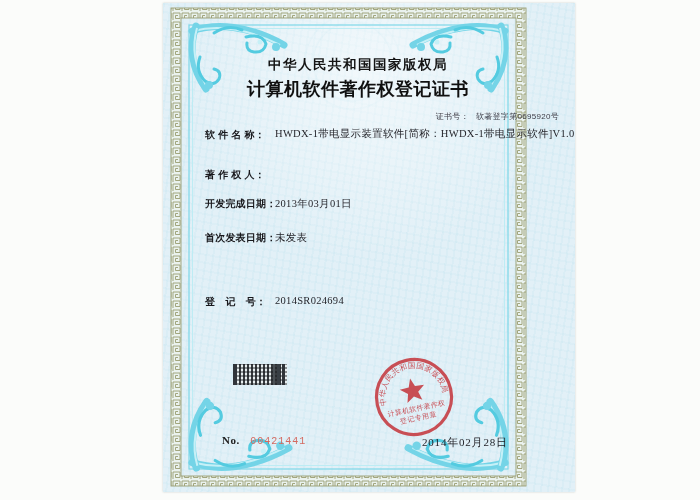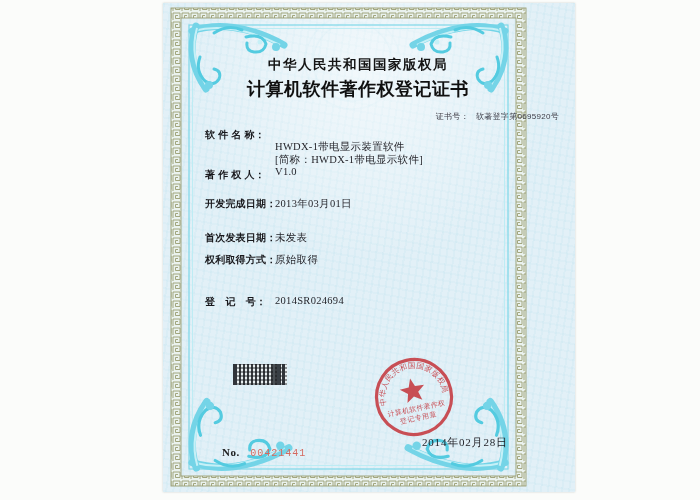--- a/index.html
+++ b/index.html
@@ -38,40 +38,40 @@
   .row{position:absolute;left:42px;right:14px;height:14px;z-index:3;}
   .flabel{
     position:absolute;left:0;top:0;font-size:10px;font-weight:700;color:#18181c;
     letter-spacing:0.2px;white-space:nowrap;
   }
   .fvalue{
     position:absolute;left:70px;top:0;
     font-family:"Liberation Serif","DejaVu Serif",serif;
     font-size:10.5px;color:#26262c;letter-spacing:0.3px;white-space:nowrap;
   }
-  .vblock{position:absolute;left:70px;top:13px;display:flex;flex-direction:column;}
+  .vblock{position:absolute;left:70px;top:0;display:flex;flex-direction:row;}
   .vblock .vline{
     font-family:"Liberation Serif","DejaVu Serif",serif;
     font-size:10.5px;color:#26262c;letter-spacing:0.3px;line-height:12.6px;white-space:nowrap;
   }
   .statement{
     position:absolute;left:42px;top:317px;width:316px;z-index:3;
     font-family:"Liberation Serif","DejaVu Serif",serif;
     font-size:10.5px;line-height:21.5px;color:#1c1c22;
     text-align:justify;text-indent:14px;margin:0;letter-spacing:0.2px;
   }
   .barcode{
     position:absolute;left:70px;top:361px;width:54px;height:21px;z-index:3;
     background-color:#dfe7e9;
     background-image:
       linear-gradient(90deg,#30343a 0 4px, rgba(0,0,0,0) 4px 6px, rgba(0,0,0,0) 40px, #4a5055 40px 42px, rgba(0,0,0,0) 42px 44px, #383e44 44px 47px, rgba(0,0,0,0) 47px 49px, #2e3338 49px 52px, rgba(0,0,0,0) 52px),
       repeating-linear-gradient(90deg, rgba(25,28,32,0.85) 6px, rgba(25,28,32,0.85) 8px, rgba(255,255,255,0.1) 8px, rgba(255,255,255,0.1) 10px),
       repeating-linear-gradient(0deg, rgba(30,34,38,0.5) 0 2px, rgba(255,255,255,0.25) 2px 4px);
   }
-  .serial{position:absolute;left:59px;top:439px;z-index:3;white-space:nowrap;text-align:right;}
+  .serial{position:absolute;left:59px;top:427px;z-index:3;white-space:nowrap;text-align:right;}
   .serial .no-label{
     font-family:"Liberation Serif","DejaVu Serif",serif;
     font-size:11px;font-weight:700;color:#222;letter-spacing:0.5px;
   }
   .serial .no-value{
     font-family:"Liberation Mono","DejaVu Sans Mono",monospace;
     font-size:10px;color:#d4695f;letter-spacing:1px;margin-left:6px;
   }
   .issue-date{
     position:absolute;left:215px;top:432px;z-index:5;
@@ -147,24 +147,20 @@
   <div class="row" style="top:194px">
     <span class="flabel">开发完成日期：</span>
     <span class="fvalue">2013年03月01日</span>
   </div>
 
   <div class="row" style="top:228px">
     <span class="flabel">首次发表日期：</span>
     <span class="fvalue">未发表</span>
   </div>
 
-  <div class="row" style="top:250px">
-    <span class="flabel">权利取得方式：</span>
-    <span class="fvalue">原始取得</span>
-  </div>
 
 
   <div class="row" style="top:292px">
     <span class="flabel">登　记　号：</span>
     <span class="fvalue">2014SR024694</span>
   </div>
 
 
   <div class="barcode"></div>
 

